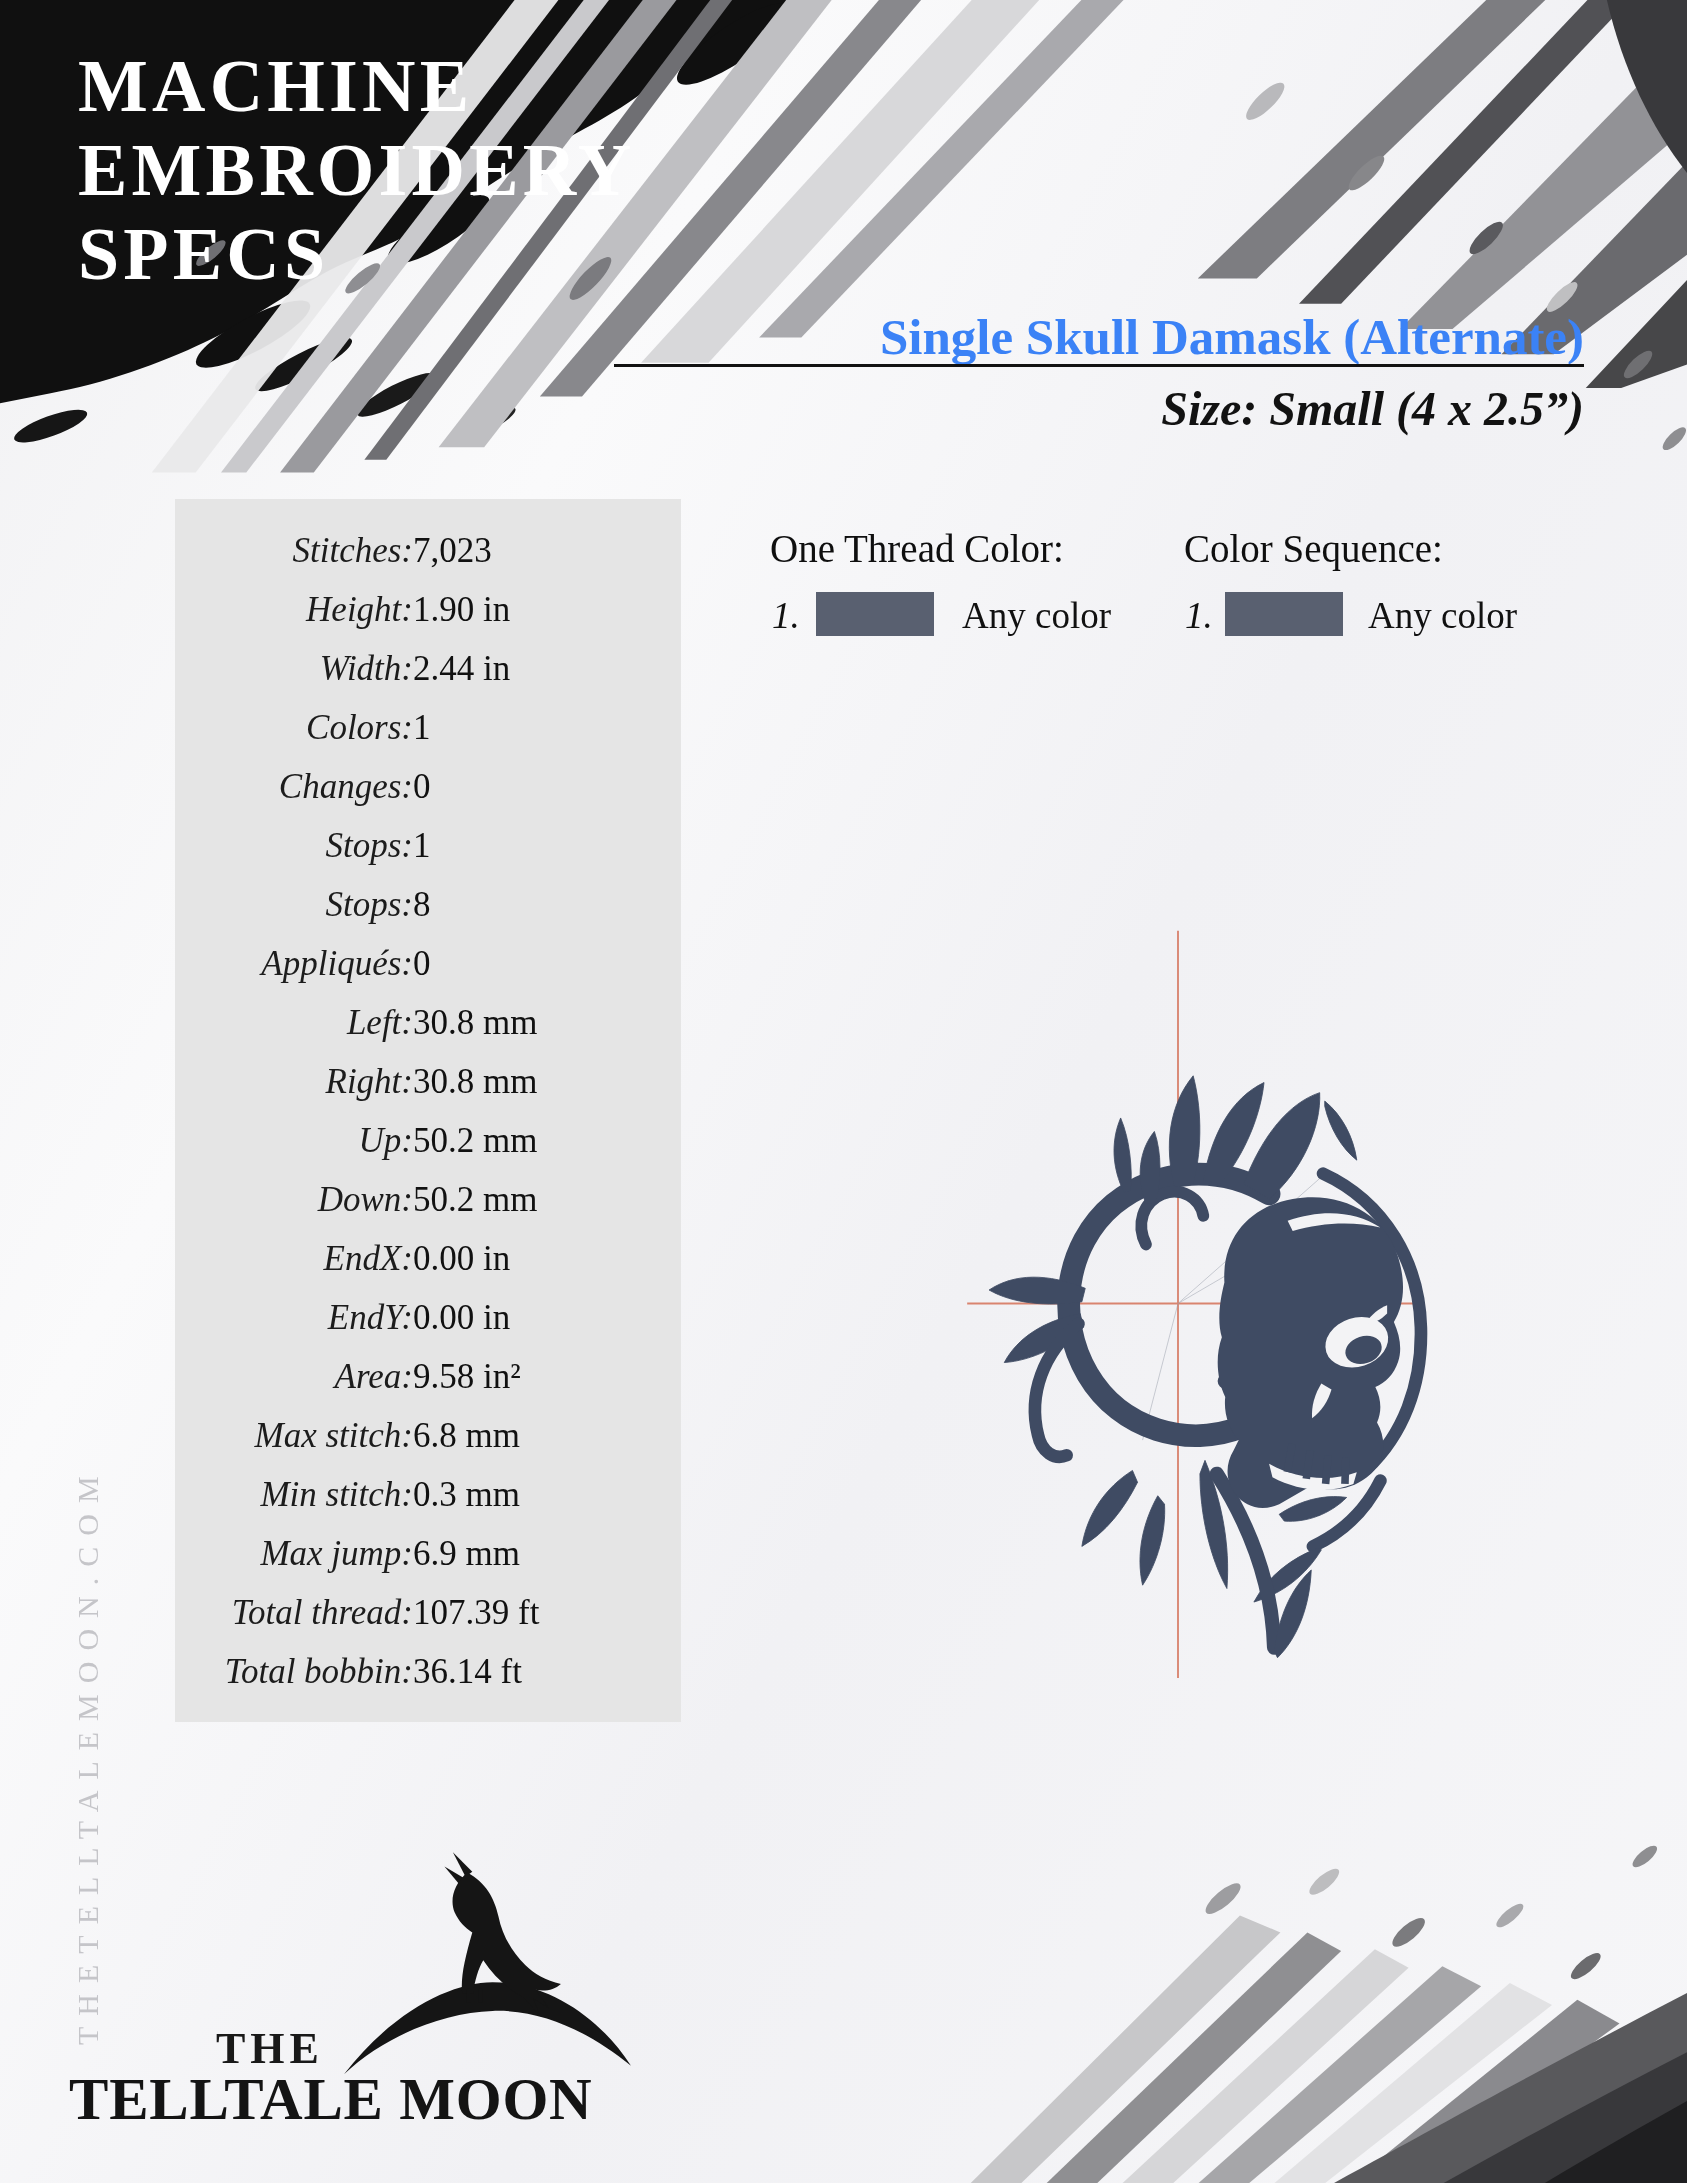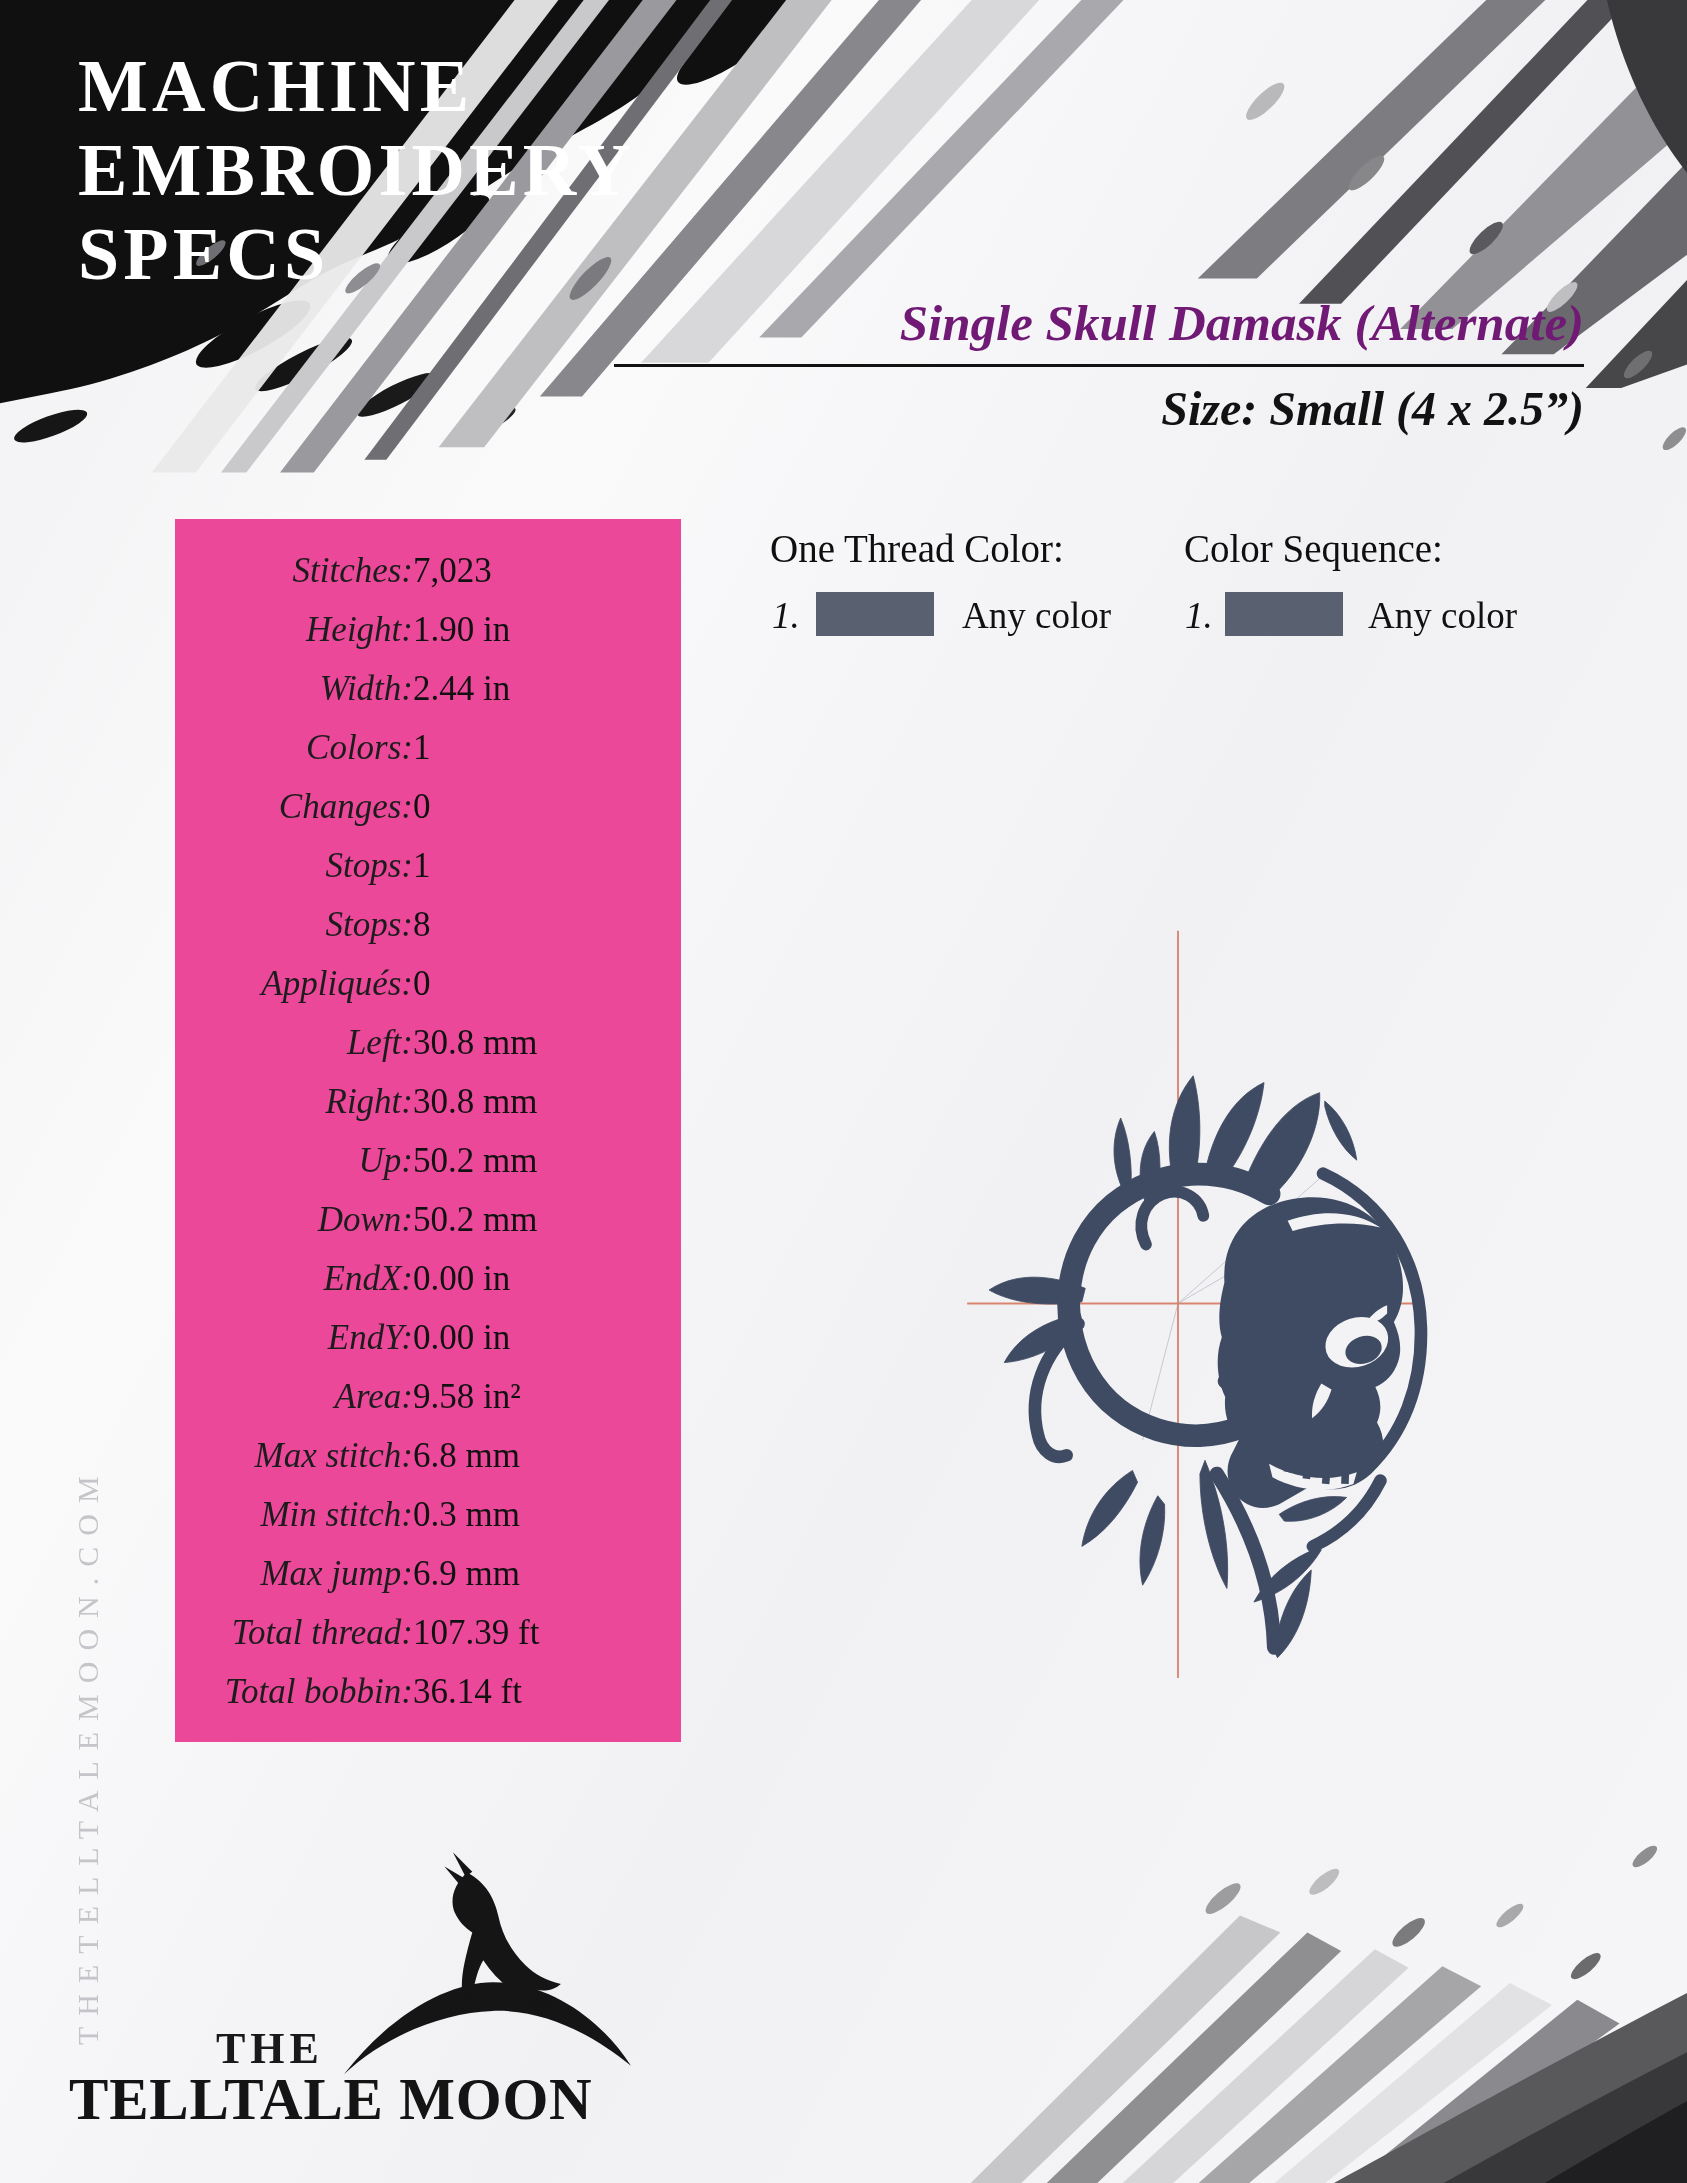--- a/index.html
+++ b/index.html
@@ -10,31 +10,31 @@
   }
   .abs{position:absolute;}
   
   #banner-svg{left:0;top:0;}
   .banner-title{
     left:78px;top:44px;color:#ffffff;font-weight:bold;font-size:74px;
     letter-spacing:4.2px;line-height:84px;white-space:pre-line;
   }
   
   .design-name{
-    right:103px;top:294px;font-size:51px;font-weight:bold;font-style:italic;
-    text-align:right;color:#701a75;white-space:nowrap;
+    right:103px;top:308px;font-size:51px;font-weight:bold;
+    text-align:right;color:#3b82f6;white-space:nowrap;
   }
   .header-rule{right:103px;top:364px;width:970px;height:3.4px;background:#121212;}
   .size-label{
     right:103px;top:381px;font-size:48px;font-weight:bold;font-style:italic;
     text-align:right;color:#121212;white-space:nowrap;
   }
   
   .spec-panel{
-    left:175px;top:519px;width:506px;height:1223px;background:#ec4899;
+    left:175px;top:499px;width:506px;height:1223px;background:#e5e5e5;
     padding-top:22px;box-sizing:border-box;
   }
   .spec-row{display:flex;height:59px;align-items:center;font-size:35px;}
   .spec-label{width:238px;text-align:right;font-style:italic;color:#1c1c1c;flex:0 0 238px;}
   .spec-value{color:#111;white-space:nowrap;}
   
   .thread-header{font-size:39px;color:#0f0f0f;white-space:nowrap;}
   .th-1{left:770px;top:526px;}
   .th-2{left:1184px;top:526px;}
   .thread-num{font-size:37px;font-style:italic;color:#111;}

